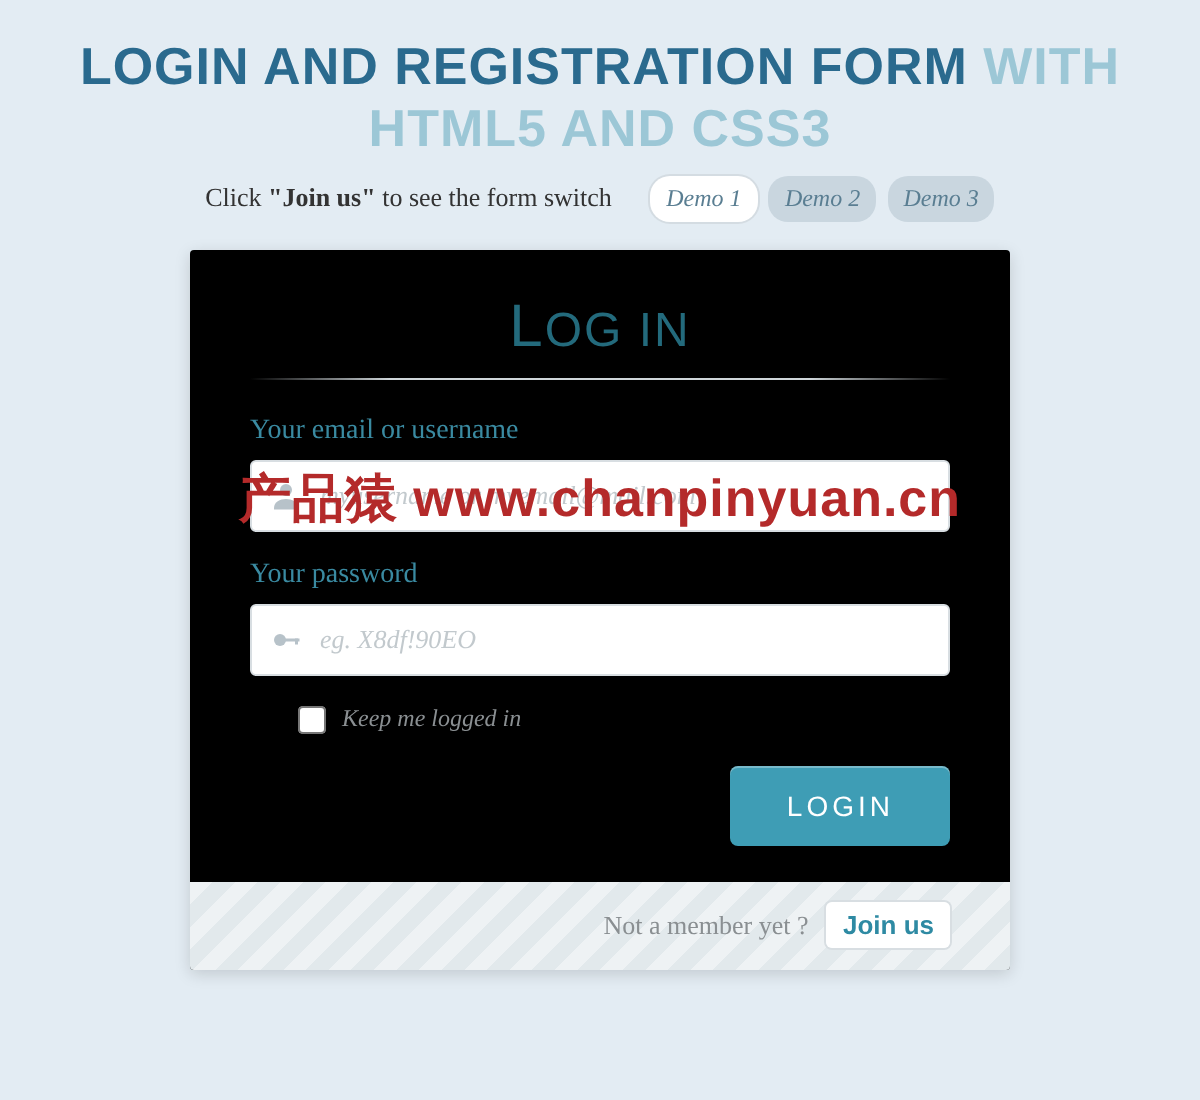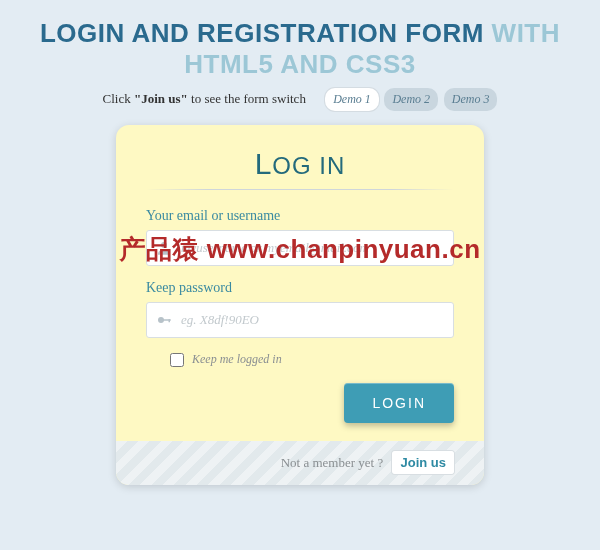--- a/index.html
+++ b/index.html
@@ -39,24 +39,24 @@
   padding: 4px 8px;
   margin-left: 2px;
   border-radius: 10px;
   cursor: pointer;
 }
 .demo-btn.active {
   background: #fff;
   box-shadow: 0 0 0 1px #d4dce2;
 }
 .card {
-  width: 368px;
+  width: 410px;
   margin: 0 auto;
-  background: #fef9c3;
-  border-radius: 13px;
+  background: #000000;
+  border-radius: 2px;
   box-shadow: 0 2px 8px rgba(0,0,0,0.15);
   padding: 22px 30px 0;
   position: relative;
   overflow: hidden;
 }
 .card-title {
   text-align: center;
   font-family: Impact, "Arial Narrow Bold", sans-serif;
   font-weight: 400;
   font-size: 30px;
@@ -193,21 +193,21 @@
   <div class="input-wrap">
     <span class="icon">
       <svg viewBox="0 0 24 24" fill="currentColor">
           <circle cx="12" cy="8" r="4"></circle>
           <path d="M4 20c0-4 4-6 8-6s8 2 8 6v1H4z"></path>
         </svg>
     </span>
     <input type="text" placeholder="myusername or myemail@mail.com" style="">
   </div>
 
-  <label class="field-label">Keep password</label>
+  <label class="field-label">Your password</label>
   <div class="input-wrap">
     <span class="icon">
       <svg viewBox="0 0 24 24" fill="currentColor">
           <circle cx="8" cy="12" r="4"></circle>
           <rect x="11" y="11" width="10" height="2"></rect>
           <rect x="18" y="11" width="2" height="4"></rect>
         </svg>
     </span>
     <input type="password" placeholder="eg. X8df!90EO" style="">
   </div>

